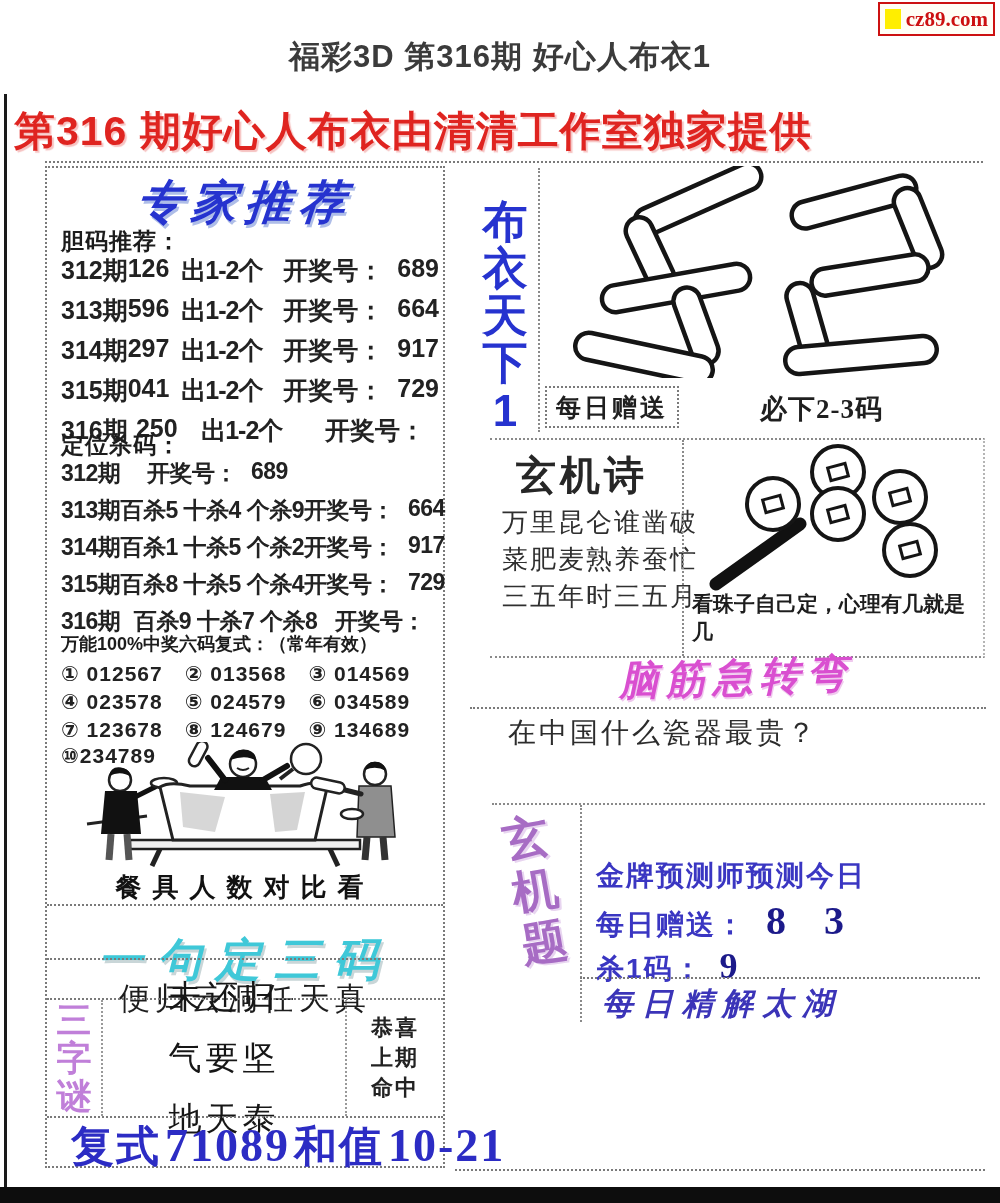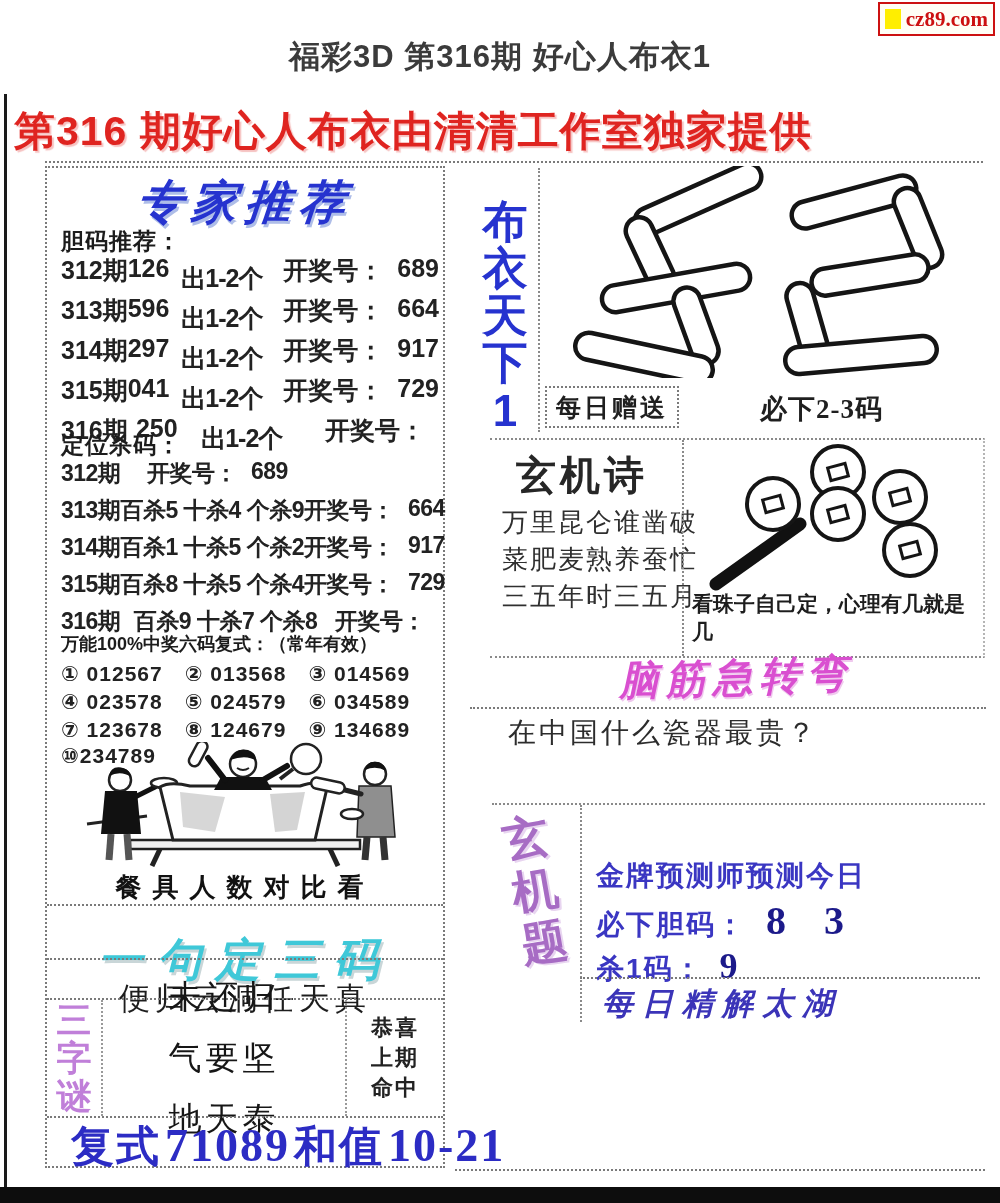--- a/index.html
+++ b/index.html
@@ -27,21 +27,21 @@
 
   
   .left-box{left:45px;top:166px;width:400px;height:1002px;border:2px dotted #7a7a7a;}
   .expert-title{top:4px;left:0;width:100%;text-align:center;font-size:46px;font-weight:bold;font-style:italic;
           color:var(--blue);letter-spacing:8px;text-shadow:2px 3px 0 #aebde8,-1px -1px 0 #fff;transform:skewX(-5deg);}
   .sub-label{left:14px;font-size:23px;font-weight:bold;color:#1c1c1c;letter-spacing:1px;}
   .row{left:14px;width:378px;display:flex;align-items:flex-start;font-weight:bold;color:#222;white-space:nowrap;}
   .danma{font-size:25px;}
   .danma .issue{width:92px;}
   .danma .nums{width:80px;}
-  .danma .note{width:152px;letter-spacing:-1px;margin-top:8px;}
+  .danma .note{width:152px;letter-spacing:-1px;}
   .kill{font-size:23px;letter-spacing:-0.5px;}
   .kill .issue{width:86px;}
   .kill .ktext{width:238px;}
   .rlabel{margin-right:14px;}
   .fushi-label{left:14px;top:464px;font-size:18px;font-weight:bold;color:#1c1c1c;}
   .fushi-row{left:14px;font-size:21px;font-weight:bold;letter-spacing:1px;color:#222;}
   .cartoon{left:28px;top:574px;}
   .cartoon-caption{left:0;top:702px;width:100%;text-align:center;font-family:"Liberation Serif",serif;
           font-size:26px;font-weight:bold;letter-spacing:11px;color:#111;}
   .hdash{border-top:2px dotted #7a7a7a;height:0;}
@@ -323,21 +323,21 @@
 
   <div class="abs ti-box">
     <div class="abs ti-vertical">
       <div>玄</div>
       <div>机</div>
       <div>题</div>
     </div>
     <div class="abs vdash ti-divider"></div>
     <div class="abs ti-line1">金牌预测师预测今日</div>
     <div class="abs ti-line ti-l2">
-      <span class="ti-label">必下胆码：</span>
+      <span class="ti-label">每日赠送：</span>
       <span class="ti-val">8 3</span>
     </div>
     <div class="abs ti-line ti-l3">
       <span class="ti-label">杀1码：</span>
       <span class="ti-val" style="font-size:36px;letter-spacing:2px;margin-left:16px">9</span>
     </div>
     <div class="abs hdash ti-bottom"></div>
     <div class="abs ti-footer">每日精解太湖</div>
   </div>
 

